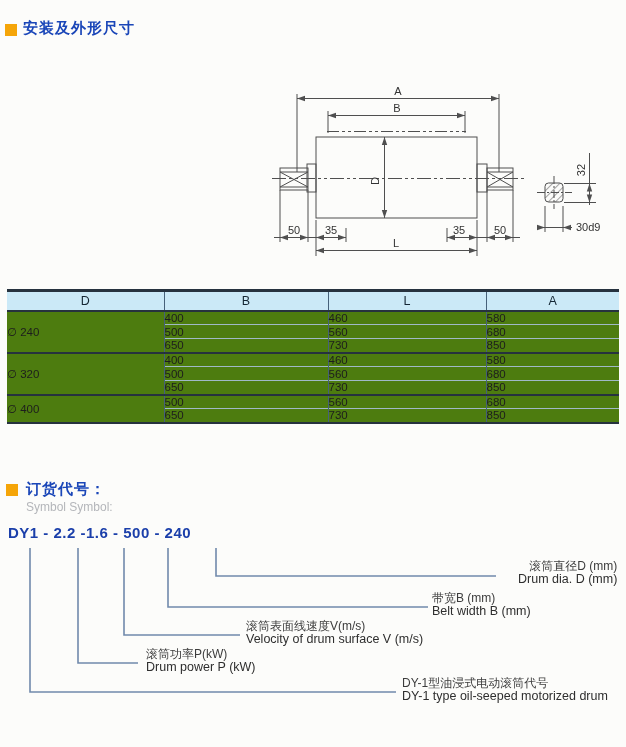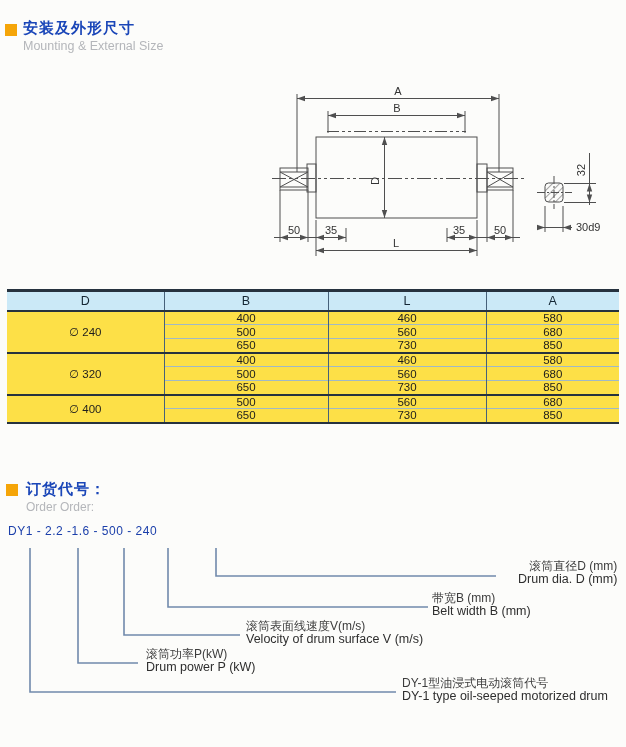--- a/index.html
+++ b/index.html
@@ -25,42 +25,41 @@
     position:absolute; left:7px; top:289px; width:612px;
     border-collapse:collapse;
     border-top:3px solid #26323e;
     border-bottom:2px solid #26323e;
   }
   table.dims th {
     background:#cbe9f7; height:20px; font-size:12.5px; font-weight:normal;
     color:#142634; border-bottom:2px solid #26323e; border-left:1px solid #46617a;
   }
   table.dims td {
-    height:14px; font-size:11.5px; text-align:center; color:#1d1d1d;
-    border-top:1px solid #a0b9c6; border-left:1px solid #46617a; background:#fde047;
+    height:14px; font-size:11.5px; color:#1d1d1d;
+    border-top:1px solid #a0b9c6; border-left:1px solid #46617a; background:#4d7c0f;
   }
   table.dims th.cd, table.dims td.cd { border-left:none; }
   table.dims tr.gs td { border-top:2px solid #26323e; }
   td.cd { font-size:11.5px; }
 
   
-  .order-code { position:absolute; left:8px; top:524px; font-size:12px; font-weight:normal;
+  .order-code { position:absolute; left:8px; top:524px; font-size:15px; font-weight:bold;
     color:#1b3faa; letter-spacing:0.5px; white-space:nowrap; }
   .lbl { position:absolute; white-space:nowrap; color:#333; }
   .lbl .zh { font-size:12px; line-height:13px; color:#3c3c3c; }
   .lbl .en { font-size:12.5px; line-height:13px; color:#2e2e2e; }
 </style>
 </head>
 <body>
 
 <div class="page">
 
   <div class="bullet" style="left:5px; top:24px;"></div>
   <div class="t-zh" style="left:23px; top:19px;">安装及外形尺寸</div>
-  <div class="t-en" style="left:23px; top:39px;">Mounting &amp; External Size</div>
 
   <svg class="drawing" width="626" height="200" viewBox="0 75 626 200">
     <defs>
       <pattern id="hatch" width="5" height="5" patternTransform="rotate(45)" patternUnits="userSpaceOnUse">
         <line x1="0" y1="0" x2="0" y2="5" stroke="#6a6a6a" stroke-width="1.2"></line>
       </pattern>
     </defs>
     <g stroke="#4f4f4f" stroke-width="1" fill="none">
 
       <rect x="316" y="137" width="161" height="81"></rect>
@@ -213,21 +212,21 @@
       <tr>
         <td>650</td>
         <td>730</td>
         <td>850</td>
       </tr>
     </tbody>
   </table>
 
   <div class="bullet" style="left:6px; top:484px;"></div>
   <div class="t-zh" style="left:26px; top:480px; font-size:15px;">订货代号：</div>
-  <div class="t-en" style="left:26px; top:500px; font-size:12px;">Order Order:</div>
+  <div class="t-en" style="left:26px; top:500px; font-size:12px;">Symbol Symbol:</div>
 
   <div class="order-code">DY1 - 2.2 -1.6 - 500 - 240</div>
 
   <svg class="leaders" width="626" height="165" viewBox="0 545 626 165">
     <g fill="none" stroke="#7089ac" stroke-width="1.6">
       <path d="M216 548 V576 H496"></path>
       <path d="M168 548 V607 H428"></path>
       <path d="M124 548 V635 H240"></path>
       <path d="M78 548 V663 H138"></path>
       <path d="M30 548 V692 H396"></path>

